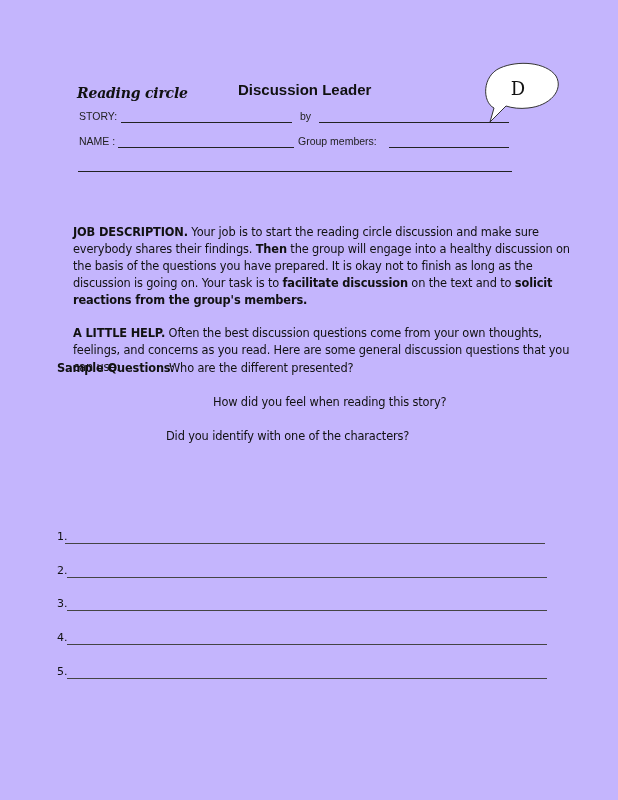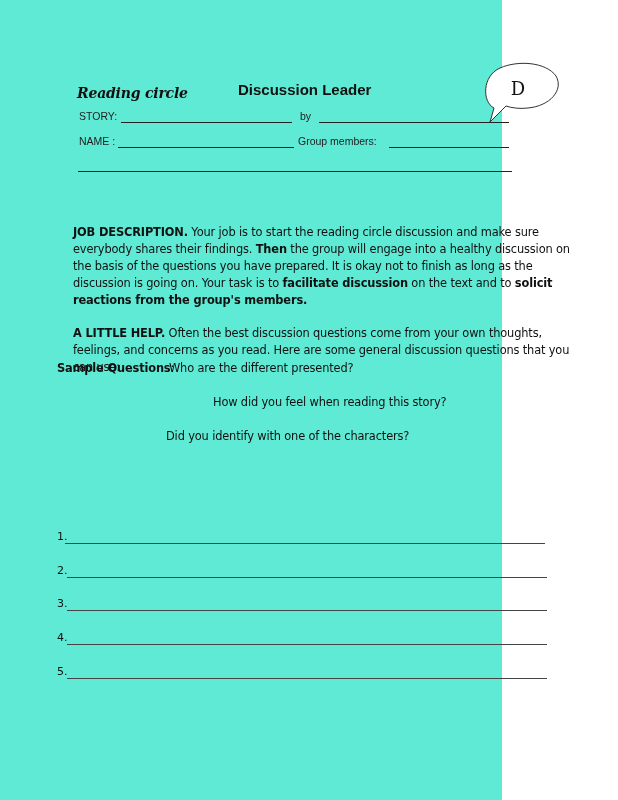--- a/index.html
+++ b/index.html
@@ -1,17 +1,17 @@
 <!DOCTYPE html>
 <html><head>
 <meta charset="utf-8">
 <style>
   html, body { margin: 0; padding: 0; background: #ffffff; }
   body { width: 618px; height: 800px; position: relative; overflow: hidden; color: #111; }
-  .page { position: absolute; left: 0; top: 0; width: 502px; height: 800px; background: #5eead4; }
+  .page { position: absolute; left: 0; top: 0; width: 618px; height: 800px; background: #c4b5fd; }
   .body-txt { font-family: "DejaVu Sans", sans-serif; font-size: 11.4px; line-height: 17px; letter-spacing: -0.15px; }
 
   .logo { position: absolute; left: 77px; top: 85px; font-family: "DejaVu Serif", serif; font-style: italic; font-weight: bold; font-size: 14px; letter-spacing: -0.2px; }
   .title { position: absolute; left: 238px; top: 81px; font-family: "Liberation Sans", sans-serif; font-weight: bold; font-size: 15px; }
 
   .bubble { position: absolute; left: 480px; top: 56px; width: 80px; height: 72px; }
   .bubble-letter { position: absolute; left: 503px; top: 78px; width: 30px; text-align: center; font-family: "DejaVu Serif", serif; font-size: 18px; }
 
   .row { position: absolute; font-family: Liberation Sans, sans-serif; font-size: 10.5px; color: #222; }
   .field-line { position: absolute; height: 0; border-bottom: 1px solid #222; }

